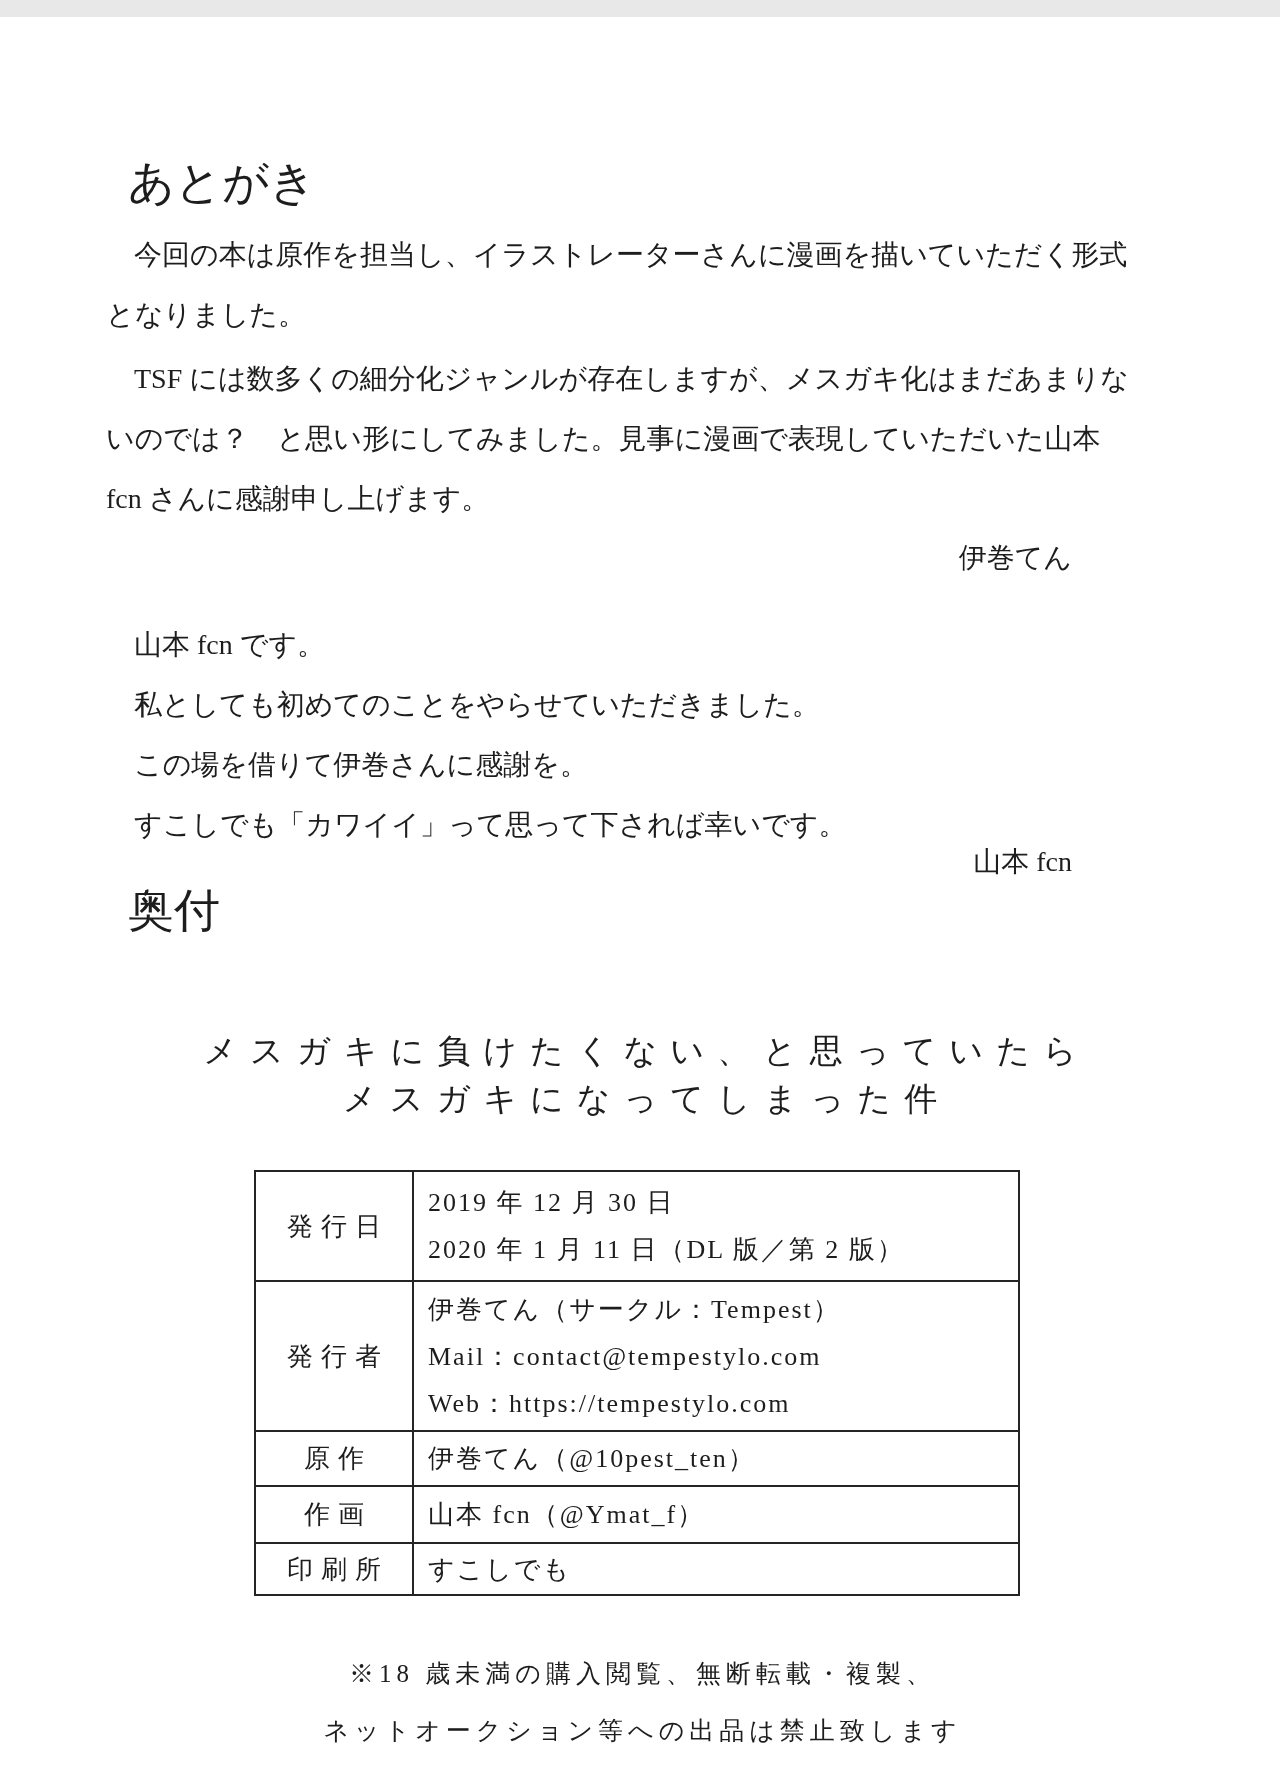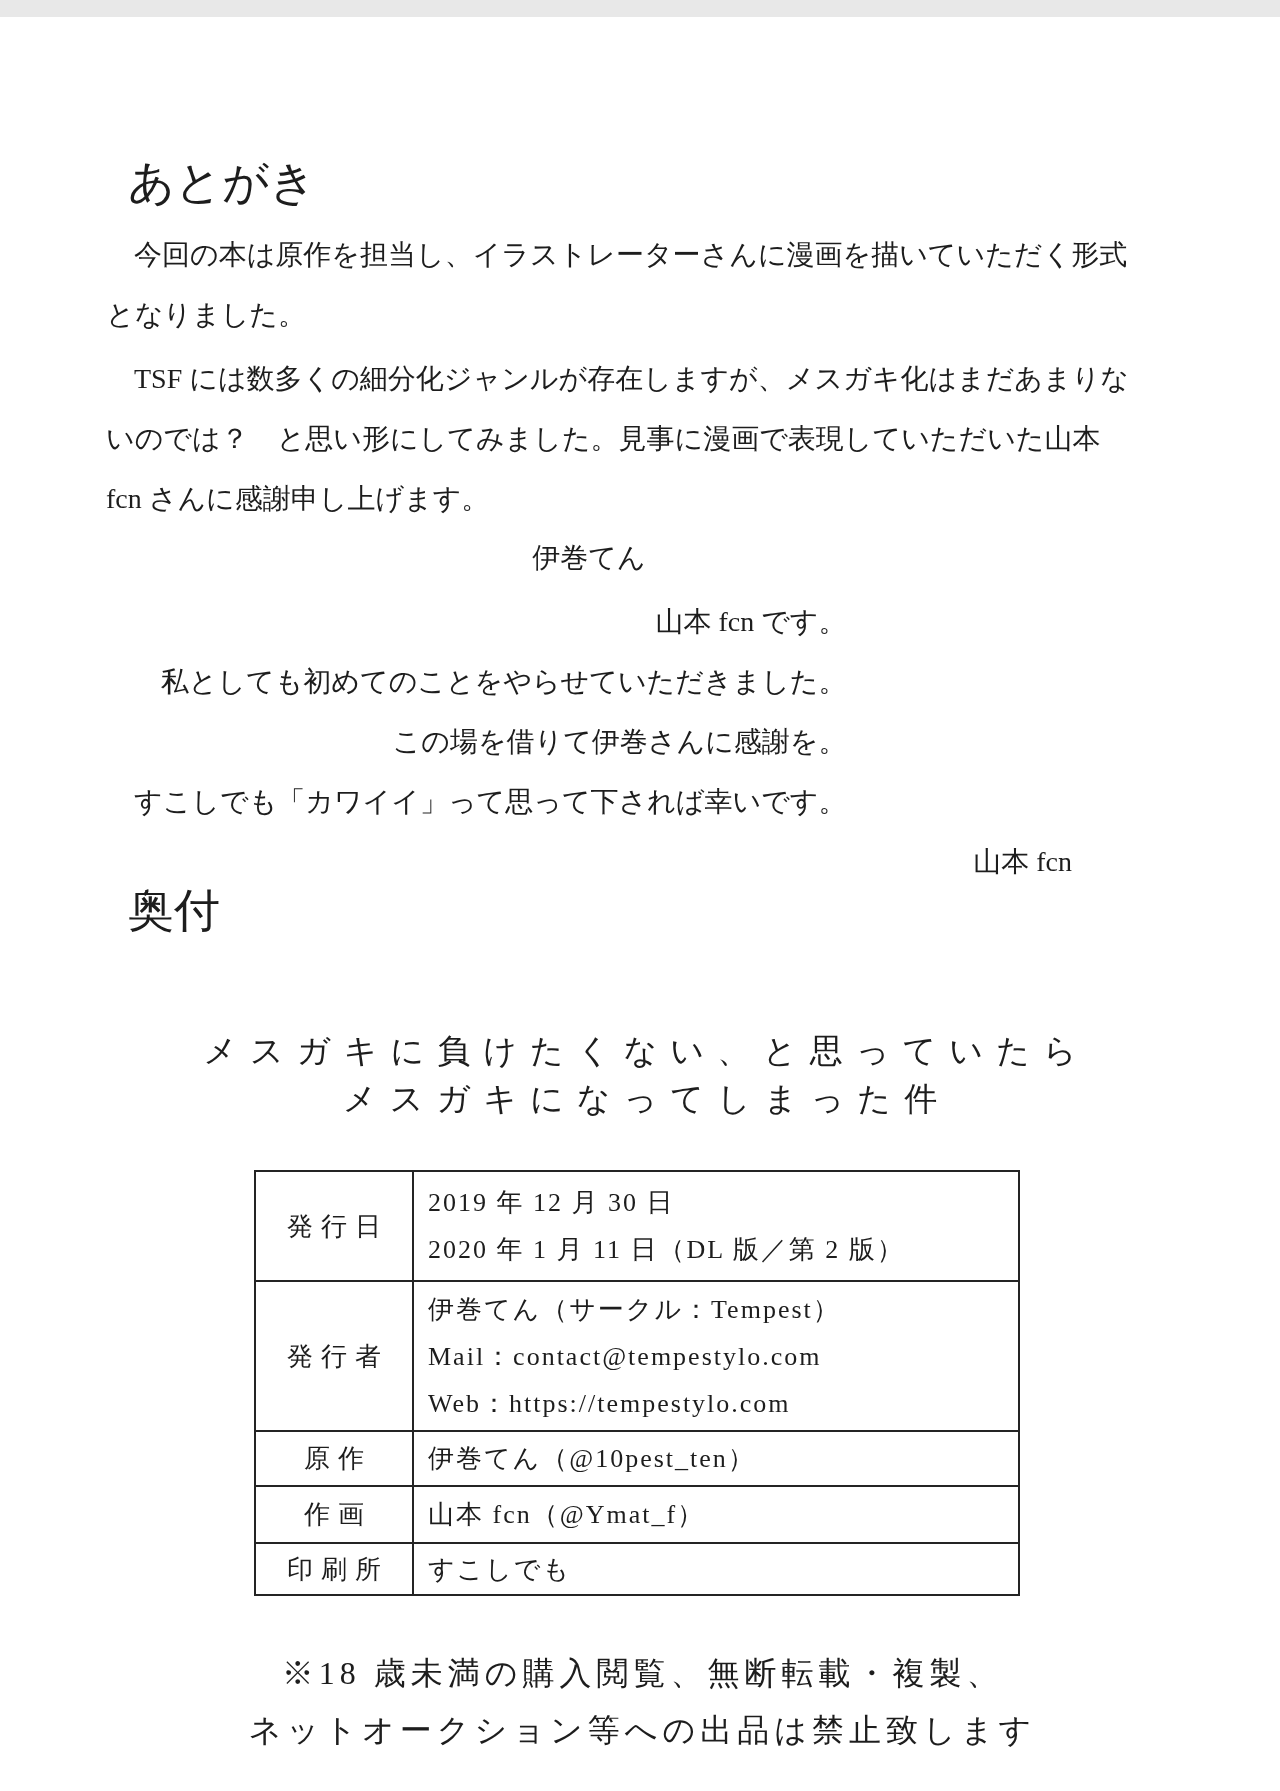--- a/index.html
+++ b/index.html
@@ -30,32 +30,32 @@
   .para {
     position: absolute;
     left: 106px;
     font-size: 28px;
     line-height: 60px;
   }
   .para .line { white-space: pre; }
 
   #para1 { top: 208px; }
   #para2 { top: 332px; }
-  #para3 { top: 575px; text-align: right; }
+  #para3 { top: 598px; }
 
   .signature {
     position: absolute;
     left: 106px;
     right: 208px;
     text-align: right;
     font-size: 28px;
     line-height: 60px;
     white-space: pre;
   }
-  #signature-imaki    { top: 511px; text-align: center; }
+  #signature-imaki    { top: 511px; }
   #signature-yamamoto { top: 815px; }
 
   .book-title {
     position: absolute;
     left: 0;
     width: 1280px;
     top: 1010px;
     text-align: center;
     font-size: 33px;
     line-height: 48px;
@@ -98,21 +98,21 @@
   .row-3 { height: 55px; }
   .row-4 { height: 57px; }
   .row-5 { height: 52px; border-radius: 9px; }
 
   .warning {
     position: absolute;
     left: 0;
     width: 1280px;
     top: 1628px;
     text-align: center;
-    font-size: 32px;
+    font-size: 25px;
     line-height: 57px;
     letter-spacing: 5px;
     padding-left: 5px;
     box-sizing: border-box;
   }
   .warning .line { white-space: pre; }
 </style>
 </head>
 <body>
 

